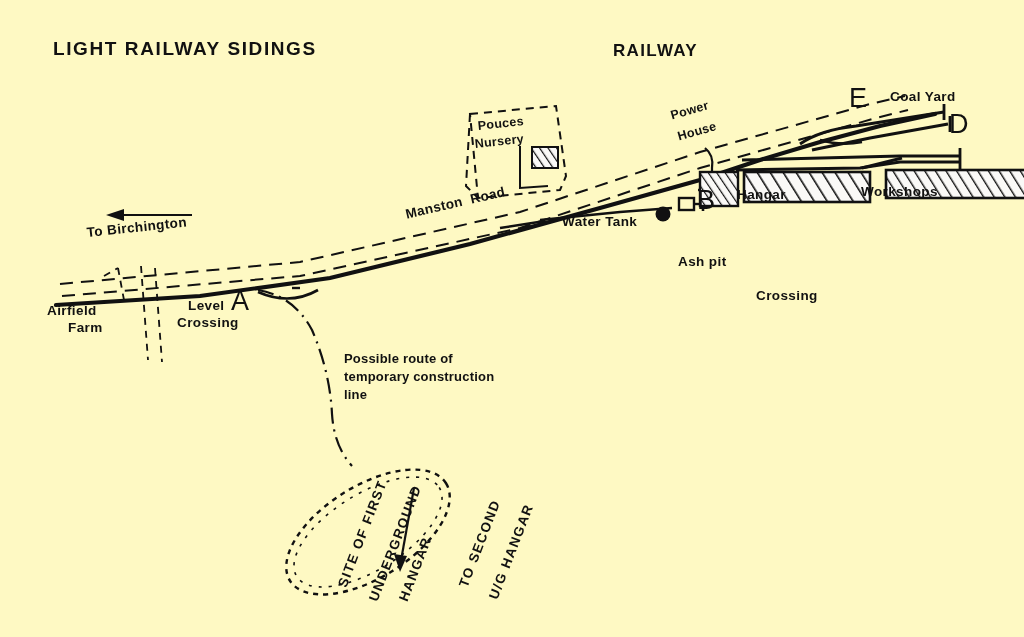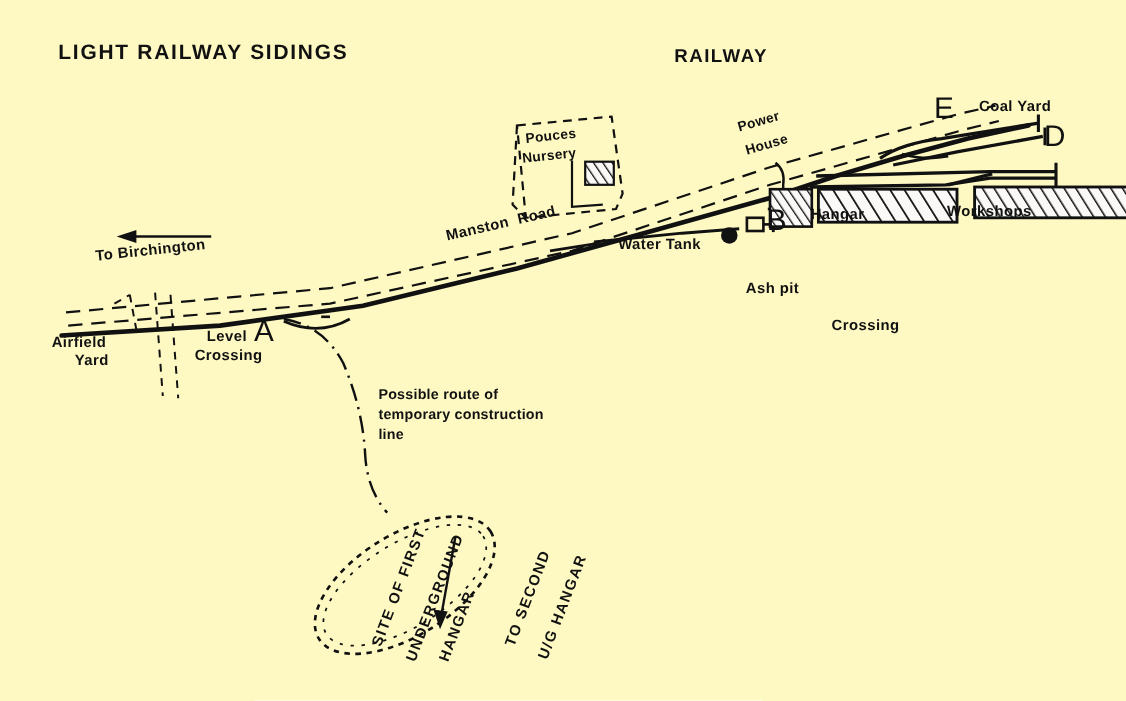--- a/index.html
+++ b/index.html
@@ -188,21 +188,21 @@
 
   </svg>
 
   <div class="lbl title-main" style="left:53px; top:36px;">LIGHT RAILWAY SIDINGS</div>
 
   <div class="lbl title-sub" style="left:613px; top:40px;">RAILWAY</div>
 
   <div class="lbl place" style="left:86px; top:225px; transform:rotate(-6deg); transform-origin:left top;">To Birchington</div>
 
   <div class="lbl place" style="left:47px; top:303px;">Airfield</div>
-  <div class="lbl place" style="left:68px; top:320px;">Yard</div>
+  <div class="lbl place" style="left:68px; top:320px;">Farm</div>
 
   <div class="lbl place" style="left:168px; top:298px;padding-left:20px;">Level</div>
   <div class="lbl place" style="left:161px; top:315px;padding-left:16px;">Crossing</div>
 
   <div class="lbl marker" style="left:231px; top:285px;">A</div>
 
   <div class="lbl place" style="left:404px; top:207px; transform:rotate(-13deg); transform-origin:left top;">Manston  Road</div>
 
   <div class="lbl place-sm" style="left:477px; top:119px; transform:rotate(-6deg); transform-origin:left top;">Pouces</div>
   <div class="lbl place-sm" style="left:474px; top:137px; transform:rotate(-6deg); transform-origin:left top;">Nursery</div>

